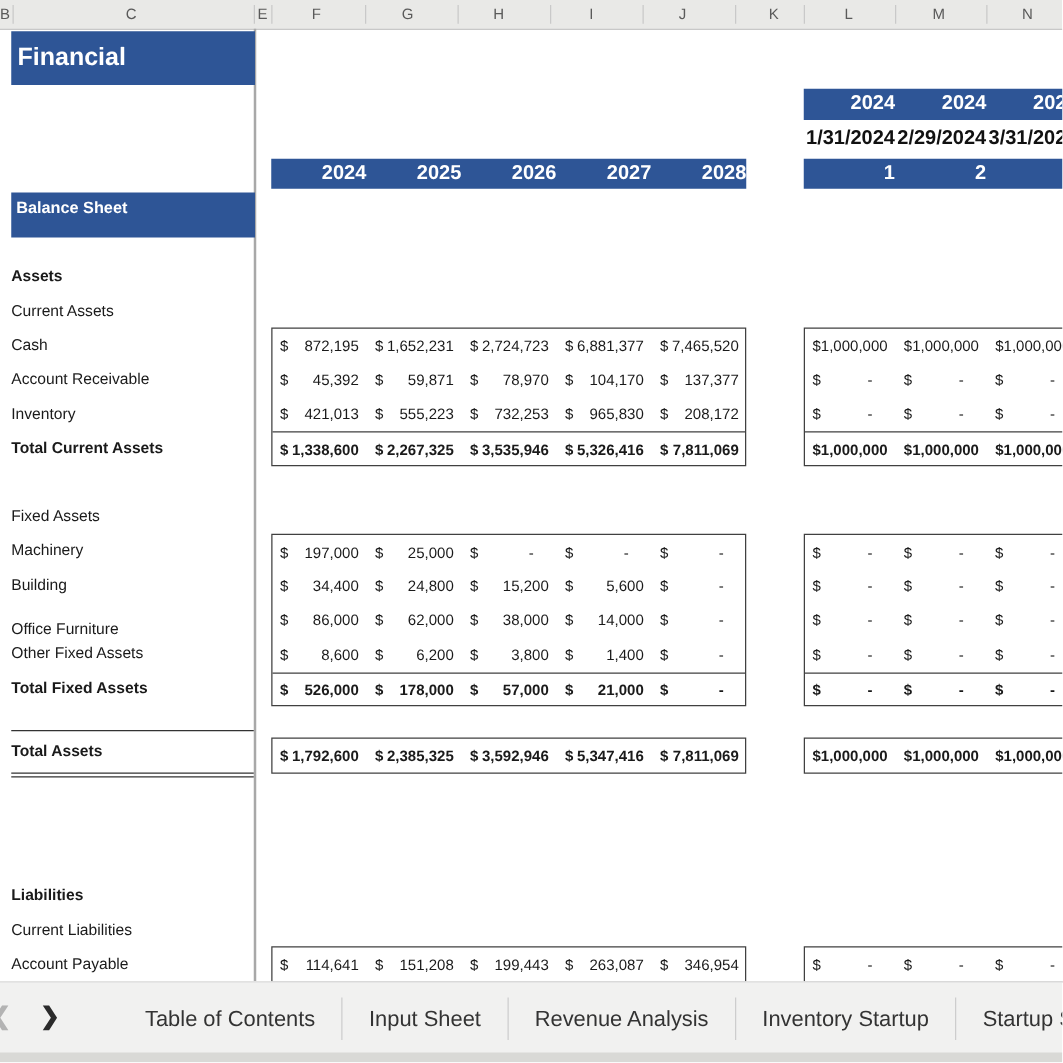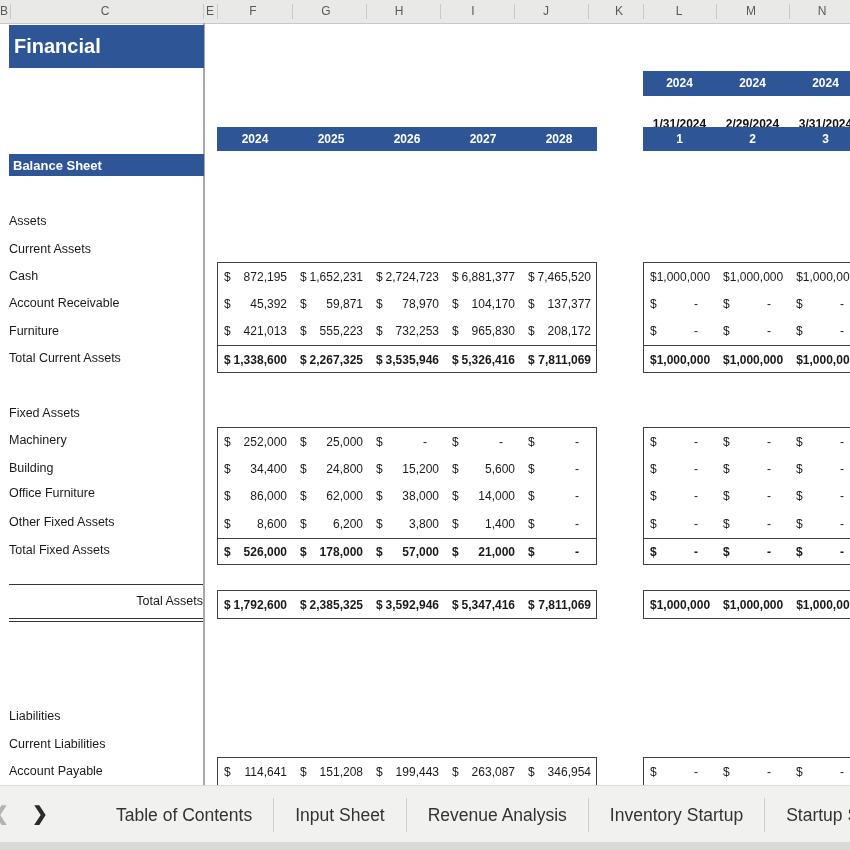--- a/index.html
+++ b/index.html
@@ -12,39 +12,39 @@
   .colhead .letter{position:absolute;top:0;height:23px;line-height:23px;font-size:12px;
                    color:#5a5a5a;transform:translateX(-50%);}
   .colhead .sep{position:absolute;top:4px;height:15px;width:1px;background:#c9c9c9;}
 
   
   .freeze{position:absolute;left:203px;top:23px;width:2px;height:762px;background:#a8a8a8;}
 
   .band{position:absolute;background:#2e5596;color:#fff;font-weight:bold;}
   .title-band{left:9px;top:25px;width:195px;height:43px;font-size:20px;line-height:43px;
               padding-left:5px;box-sizing:border-box;}
-  .bs-band{left:9px;top:154px;width:195px;height:22px;font-size:13px;line-height:23px;
+  .bs-band{left:9px;top:154px;width:195px;height:36px;font-size:13px;line-height:23px;
            padding-left:4px;box-sizing:border-box;}
 
   .hdr-row{position:absolute;display:flex;}
-  .hdr-cell{flex:0 0 76px;text-align:center;font-size:12px;line-height:24px;}
+  .hdr-cell{flex:0 0 76px;text-align:right;font-size:16px;line-height:24px;}
   .annual-years{left:217px;top:127px;width:380px;height:24px;}
   .monthly-years{left:643px;top:71px;width:219px;height:25px;}
   .monthly-years .hdr-cell,.dates-row .hdr-cell,.monthly-nums .hdr-cell{flex:0 0 73px;}
   .dates-row{left:643px;top:97px;width:219px;height:28px;color:#111;font-weight:bold;}
-  .dates-row .hdr-cell{line-height:28px;margin-top:13px;}
+  .dates-row .hdr-cell{line-height:28px;}
   .monthly-nums{left:643px;top:127px;width:219px;height:24px;}
 
   
   .rowlabel{position:absolute;left:9px;width:194px;height:27px;line-height:27px;
             font-size:12.5px;white-space:nowrap;}
-  .bold{font-weight:normal;}
+  .bold{font-weight:bold;}
 
   .total-label-box{position:absolute;left:9px;top:584px;width:194px;height:33px;
-                   border-top:1.5px solid #333;border-bottom:4px double #333;text-align:right;}
+                   border-top:1.5px solid #333;border-bottom:4px double #333;}
   .total-label-box .rowlabel{position:static;line-height:32px;}
 
   
   .money-box{position:absolute;border:1.5px solid #404040;box-sizing:border-box;background:#fff;}
   .money-row{display:flex;height:27.4px;}
   .money-row.total-row{border-top:1.5px solid #404040;font-weight:bold;}
   .money-row.boldrow{font-weight:bold;}
   .money-cell{flex:0 0 76px;display:flex;justify-content:space-between;align-items:center;
               font-size:12px;padding:0 7px 0 6px;box-sizing:border-box;}
   .monthly .money-cell{flex:0 0 73px;}
@@ -129,27 +129,27 @@
     <div class="hdr-cell">2025</div>
     <div class="hdr-cell">2026</div>
     <div class="hdr-cell">2027</div>
     <div class="hdr-cell">2028</div>
   </div>
 
   <div class="rowlabel bold" style="top:208px">Assets</div>
   <div class="rowlabel" style="top:236px">Current Assets</div>
   <div class="rowlabel" style="top:263px">Cash</div>
   <div class="rowlabel" style="top:290px">Account Receivable</div>
-  <div class="rowlabel" style="top:318px">Furniture</div>
+  <div class="rowlabel" style="top:318px">Inventory</div>
   <div class="rowlabel bold" style="top:345px">Total Current Assets</div>
 
   <div class="rowlabel" style="top:400px">Fixed Assets</div>
   <div class="rowlabel" style="top:427px">Machinery</div>
   <div class="rowlabel" style="top:455px">Building</div>
-  <div class="rowlabel" style="top:480px">Office Furniture</div>
+  <div class="rowlabel" style="top:490px">Office Furniture</div>
   <div class="rowlabel" style="top:509px">Other Fixed Assets</div>
   <div class="rowlabel bold" style="top:537px">Total Fixed Assets</div>
 
   <div class="total-label-box">
     <div class="rowlabel bold">Total Assets</div>
   </div>
 
   <div class="rowlabel bold" style="top:703px">Liabilities</div>
   <div class="rowlabel" style="top:731px">Current Liabilities</div>
   <div class="rowlabel" style="top:758px">Account Payable</div>
@@ -300,21 +300,21 @@
           <span class="cur">$</span>
           <span class="amt">1,000,000</span>
         </div>
       </div>
     </div>
 
   <div class="money-box box-fix-annual">
       <div class="money-row ">
         <div class="money-cell">
           <span class="cur">$</span>
-          <span class="amt">252,000</span>
+          <span class="amt">197,000</span>
         </div>
         <div class="money-cell">
           <span class="cur">$</span>
           <span class="amt">25,000</span>
         </div>
         <div class="money-cell">
           <span class="cur">$</span>
           <span class="amt dash">-</span>
         </div>
         <div class="money-cell">

